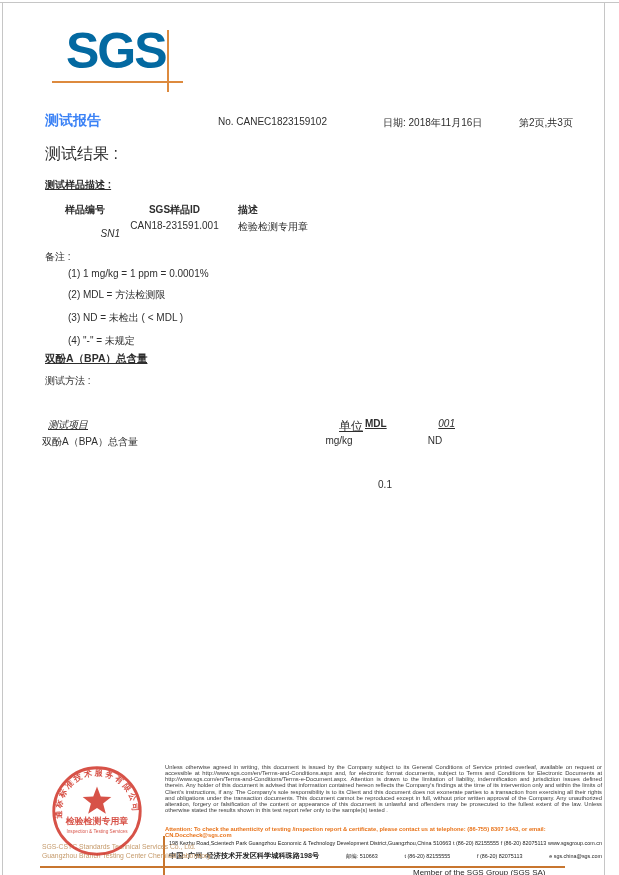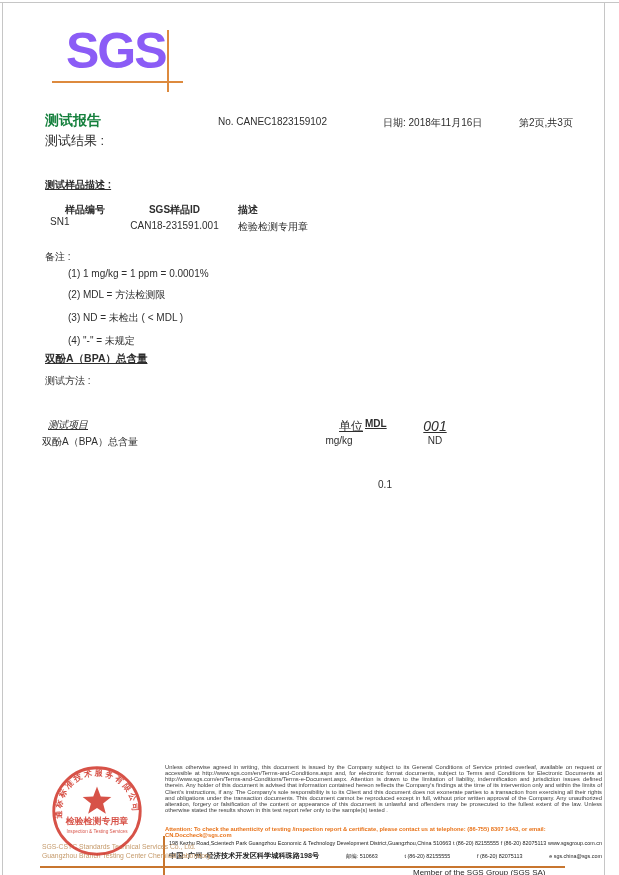--- a/index.html
+++ b/index.html
@@ -12,56 +12,56 @@
   
   .edge { position:absolute; background:#c6c6c6; }
   .edge-top { left:0; top:2px; width:619px; height:1px; }
   .edge-left { left:2px; top:2px; width:1px; height:873px; }
   .edge-right { left:604px; top:2px; width:1px; height:873px; }
 
   
   .logo-text {
     position:absolute; left:66px; top:22px;
     font-size:50px; font-weight:bold; letter-spacing:-2px;
-    color:#8b5cf6; font-family:"Liberation Sans","DejaVu Sans",sans-serif;
+    color:#0369a1; font-family:"Liberation Sans","DejaVu Sans",sans-serif;
   }
   .logo-hline { position:absolute; left:52px; top:81px; width:131px; height:2px; background:#dd8a3e; }
   .logo-vline { position:absolute; left:167px; top:30px; width:2px; height:62px; background:#dd8a3e; }
 
   
-  .doc-title { position:absolute; left:45px; top:112px; font-size:14px; font-weight:bold; color:#15803d; }
+  .doc-title { position:absolute; left:45px; top:112px; font-size:14px; font-weight:bold; color:#3b82f6; }
   .report-no { position:absolute; left:218px; top:116px; font-size:10px; }
   .report-date { position:absolute; left:383px; top:116px; font-size:10px; }
   .page-info { position:absolute; left:519px; top:116px; font-size:10px; }
 
-  .results-label { position:absolute; left:45px; top:132px; font-size:13px; }
+  .results-label { position:absolute; left:45px; top:144px; font-size:16px; }
   .sample-desc-label { position:absolute; left:45px; top:178px; font-size:10px; font-weight:bold; text-decoration:underline; }
 
   
   .st-h0 { position:absolute; left:50px; top:203px; width:70px; text-align:center; font-size:10px; font-weight:bold; }
   .st-h1 { position:absolute; left:122px; top:203px; width:105px; text-align:center; font-size:10px; font-weight:bold; }
   .st-h2 { position:absolute; left:238px; top:203px; font-size:10px; font-weight:bold; }
-  .st-c0 { position:absolute; left:50px; top:216px; width:70px; text-align:left; font-size:10px; }
+  .st-c0 { position:absolute; left:50px; top:228px; width:70px; text-align:right; font-size:10px;font-style:italic; }
   .st-c1 { position:absolute; left:122px; top:220px; width:105px; text-align:center; font-size:10px; }
   .st-c2 { position:absolute; left:238px; top:220px; font-size:10px; }
 
   .remarks-label { position:absolute; left:45px; top:250px; font-size:10px; }
   .remarks-list { position:absolute; left:68px; top:268px; font-size:10px; }
   .remarks-list div { margin-bottom:9px; }
 
   .bpa-title { position:absolute; left:45px; top:352px; font-size:10.5px; font-weight:bold; text-decoration:underline; }
 
   .method-label { position:absolute; left:45px; top:374px; font-size:10px; }
   .method-text { position:absolute; left:98px; top:373px; width:478px; font-size:10px; line-height:16.5px; }
 
   
   .rt-hitem { position:absolute; left:48px; top:418px; font-size:10px; font-style:italic; text-decoration:underline; }
   .rt-hunit { position:absolute; left:315px; top:418px; width:48px; text-align:right; font-size:12px; text-decoration:underline; }
   .rt-hmdl  { position:absolute; left:365px; top:418px; width:40px; text-align:left; font-size:10px; font-weight:bold; text-decoration:underline; }
-  .rt-h001  { position:absolute; left:415px; top:418px; width:40px; text-align:center; font-size:14px; font-style:italic; text-decoration:underline; }
+  .rt-h001  { position:absolute; left:415px; top:418px; width:40px; text-align:right; font-size:10px; font-style:italic; text-decoration:underline; }
   .rt-citem { position:absolute; left:42px; top:435px; font-size:10px; }
   .rt-cunit { position:absolute; left:315px; top:435px; width:48px; text-align:center; font-size:10px; }
   .rt-cmdl  { position:absolute; left:365px; top:435px; width:40px; text-align:center; font-size:10px;margin-top:44px; }
   .rt-c001  { position:absolute; left:415px; top:435px; width:40px; text-align:center; font-size:10px; }
 
   
   .company-lines { position:absolute; left:42px; top:843px; font-size:6.8px; line-height:8.5px; color:#c59a6b; z-index:1; white-space:nowrap; }
   .stamp { position:absolute; left:50px; top:764px; width:94px; height:94px; opacity:.88; z-index:2; }
   .disclaimer {
     position:absolute; left:165px; top:764px; width:437px;

